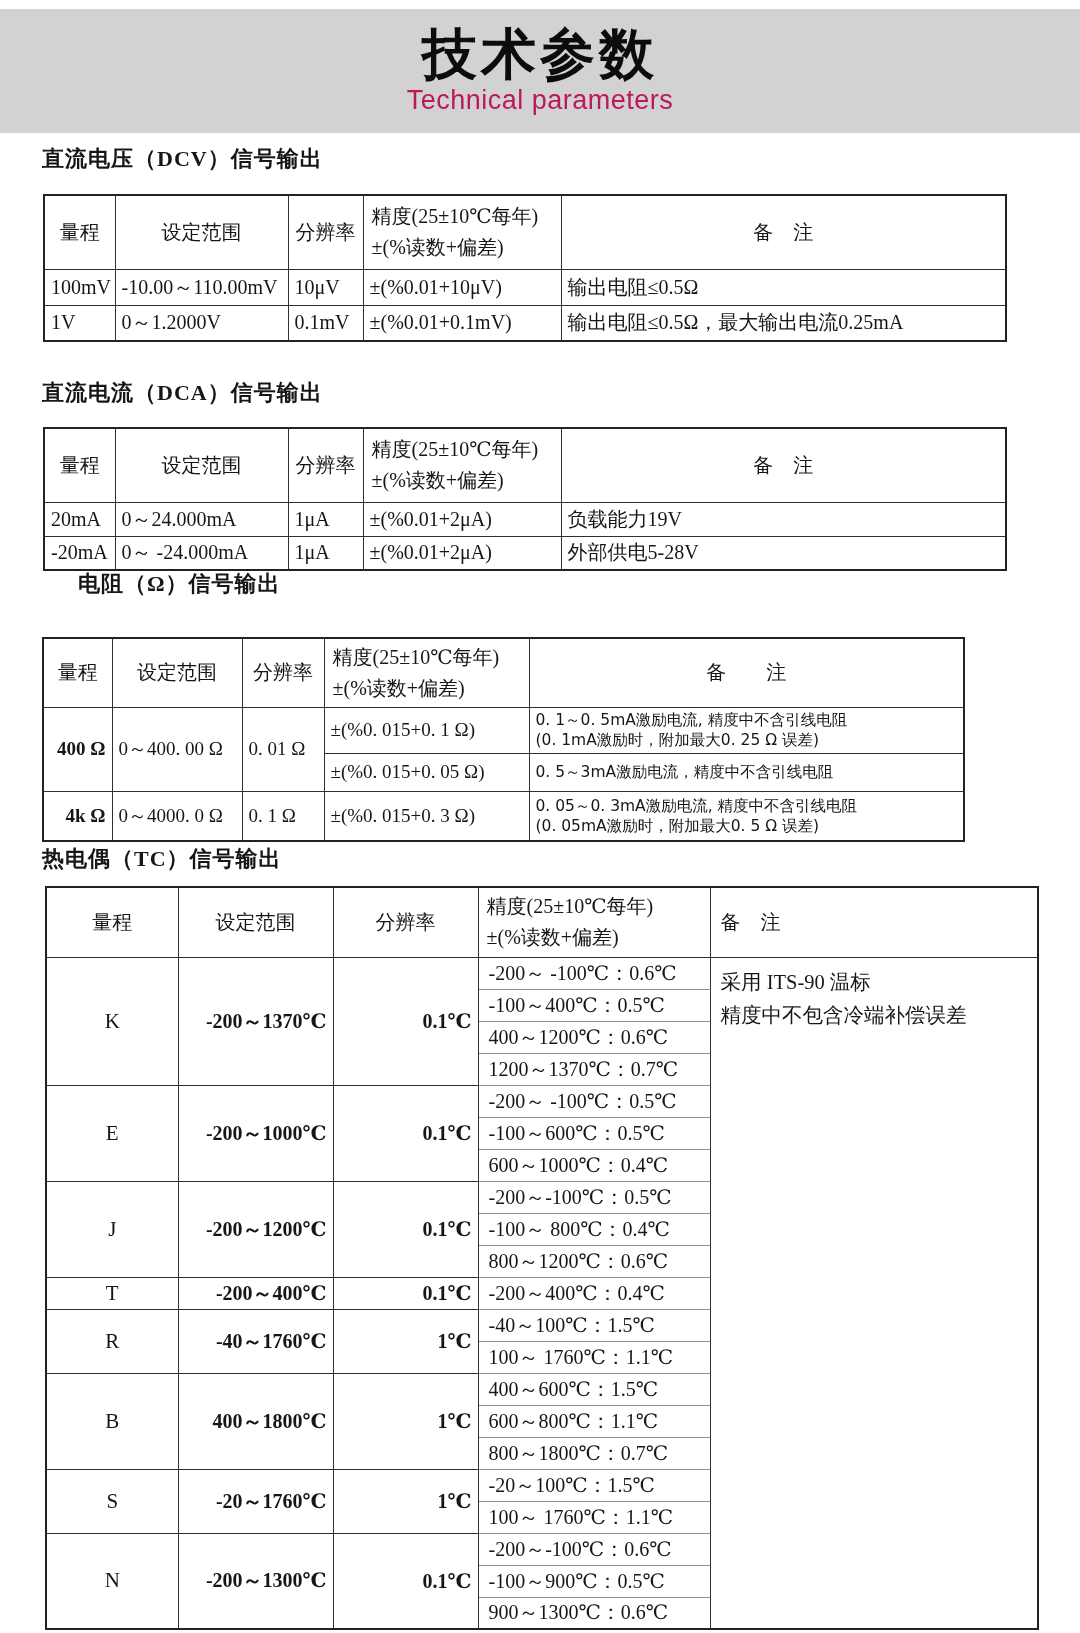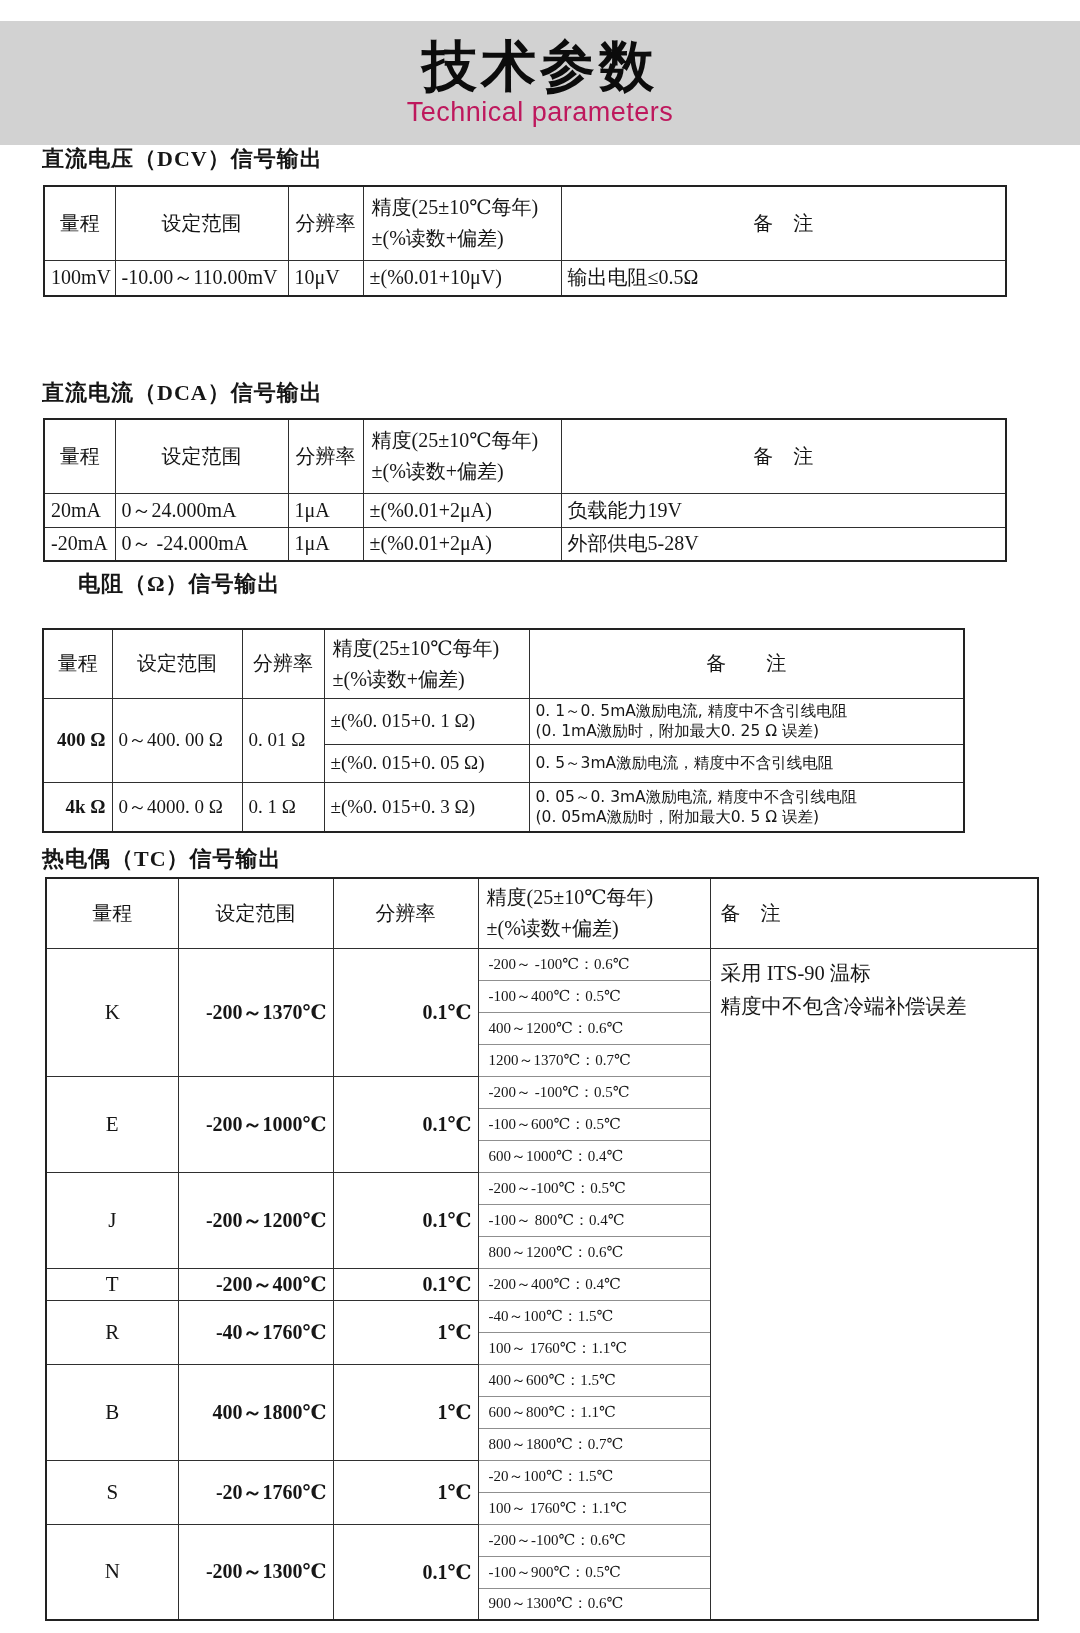--- a/index.html
+++ b/index.html
@@ -1,37 +1,37 @@
 <!DOCTYPE html>
 <html><head>
 <meta charset="utf-8">
 <style>
   html,body { margin:0; padding:0; background:#ffffff; }
   .page {
     position:relative; width:1080px; height:1633px; background:#ffffff;
     font-family:"Liberation Serif","DejaVu Serif",serif; color:#161616; overflow:hidden;
   }
   
-  .band { position:absolute; left:0; top:9px; width:1080px; height:124px; background:#d2d2d2; text-align:center;margin-top:12px; }
+  .band { position:absolute; left:0; top:9px; width:1080px; height:124px; background:#d2d2d2; text-align:center; }
   .band .title {
     margin-top:14px; font-family:"Liberation Sans","DejaVu Sans",sans-serif;
     font-weight:bold; font-size:55px; line-height:62px; letter-spacing:4px; color:#0c0c0c;
   }
   .band .subtitle {
     font-family:"Liberation Sans","DejaVu Sans",sans-serif;
     font-size:27px; line-height:30px; color:#be185d; letter-spacing:0.5px;
   }
   
   .sec { position:absolute; left:42px; font-size:22px; font-weight:bold; letter-spacing:1px; white-space:nowrap; }
   #sec-dcv { top:144px; }
   #sec-dca { top:378px; }
   #sec-res { top:569px;margin-left:36px; }
   #sec-tc  { top:844px; }
   
-  table.t { position:absolute; border-collapse:collapse; table-layout:fixed; border:2.5px solid #222222; }
+  table.t { position:absolute; border-collapse:collapse; table-layout:fixed; border:2.5px solid #222222;margin-top:9px; }
   .t th, .t td {
     border:1.5px solid #2f2f2f; padding:0 6px; font-size:20px; font-weight:normal;
     text-align:left; vertical-align:middle; overflow:hidden; white-space:nowrap;
   }
   .t th { text-align:center; }
   .t th.acc-h { text-align:left; padding-left:8px; }
   .t .acc-h div { line-height:31px; }
   .t td.c { text-align:right;font-weight:bold; }
   
   #t-dcv { left:43px; top:185px; width:962px; }
@@ -45,21 +45,21 @@
   #t-res tr.r1 { height:46px; }
   #t-res tr.r2 { height:38px; }
   #t-res tr.r3 { height:50px; }
   #t-tc tr.h { height:70px; }
   #t-tc tr.r { height:32px; }
   
   .rs { font-family:"DejaVu Sans","Liberation Sans",sans-serif; font-size:15.5px; line-height:20px; white-space:nowrap; }
   #t-res td.val { font-size:19px; }
   
   #t-tc td.letter { text-align:center; font-size:21px; }
-  #t-tc td.a { padding-left:10px; font-size:15px; border-top:1px solid #8f8f8f; border-bottom:1px solid #8f8f8f; }
+  #t-tc td.a { padding-left:10px; font-size:20px; border-top:1px solid #8f8f8f; border-bottom:1px solid #8f8f8f; }
   #t-tc td.a.ht { border-top:1.5px solid #2f2f2f; }
   #t-tc td.remark { vertical-align:top; padding:8px 11px 0 10px; }
   #t-tc td.remark div { line-height:33px; font-size:20.5px; }
   #t-tc th.rem-h { text-align:left; padding-left:10px; }
 </style>
 </head>
 <body>
 
 <div class="page">
 
@@ -89,20 +89,27 @@
       </th>
       <th>备　注</th>
     </tr>
     <tr class="r">
       <td>100mV</td>
       <td>-10.00～110.00mV</td>
       <td>10μV</td>
       <td>±(%0.01+10μV)</td>
       <td>输出电阻≤0.5Ω</td>
     </tr>
+    <tr class="r">
+      <td>1V</td>
+      <td>0～1.2000V</td>
+      <td>0.1mV</td>
+      <td>±(%0.01+0.1mV)</td>
+      <td>输出电阻≤0.5Ω，最大输出电流0.25mA</td>
+    </tr>
   </tbody>
     </table>
 
   <div class="sec" id="sec-dca">直流电流（DCA）信号输出</div>
 
   <table class="t" id="t-dca">
     <colgroup>
         <col style="width:71px">
         <col style="width:173px">
         <col style="width:75px">

